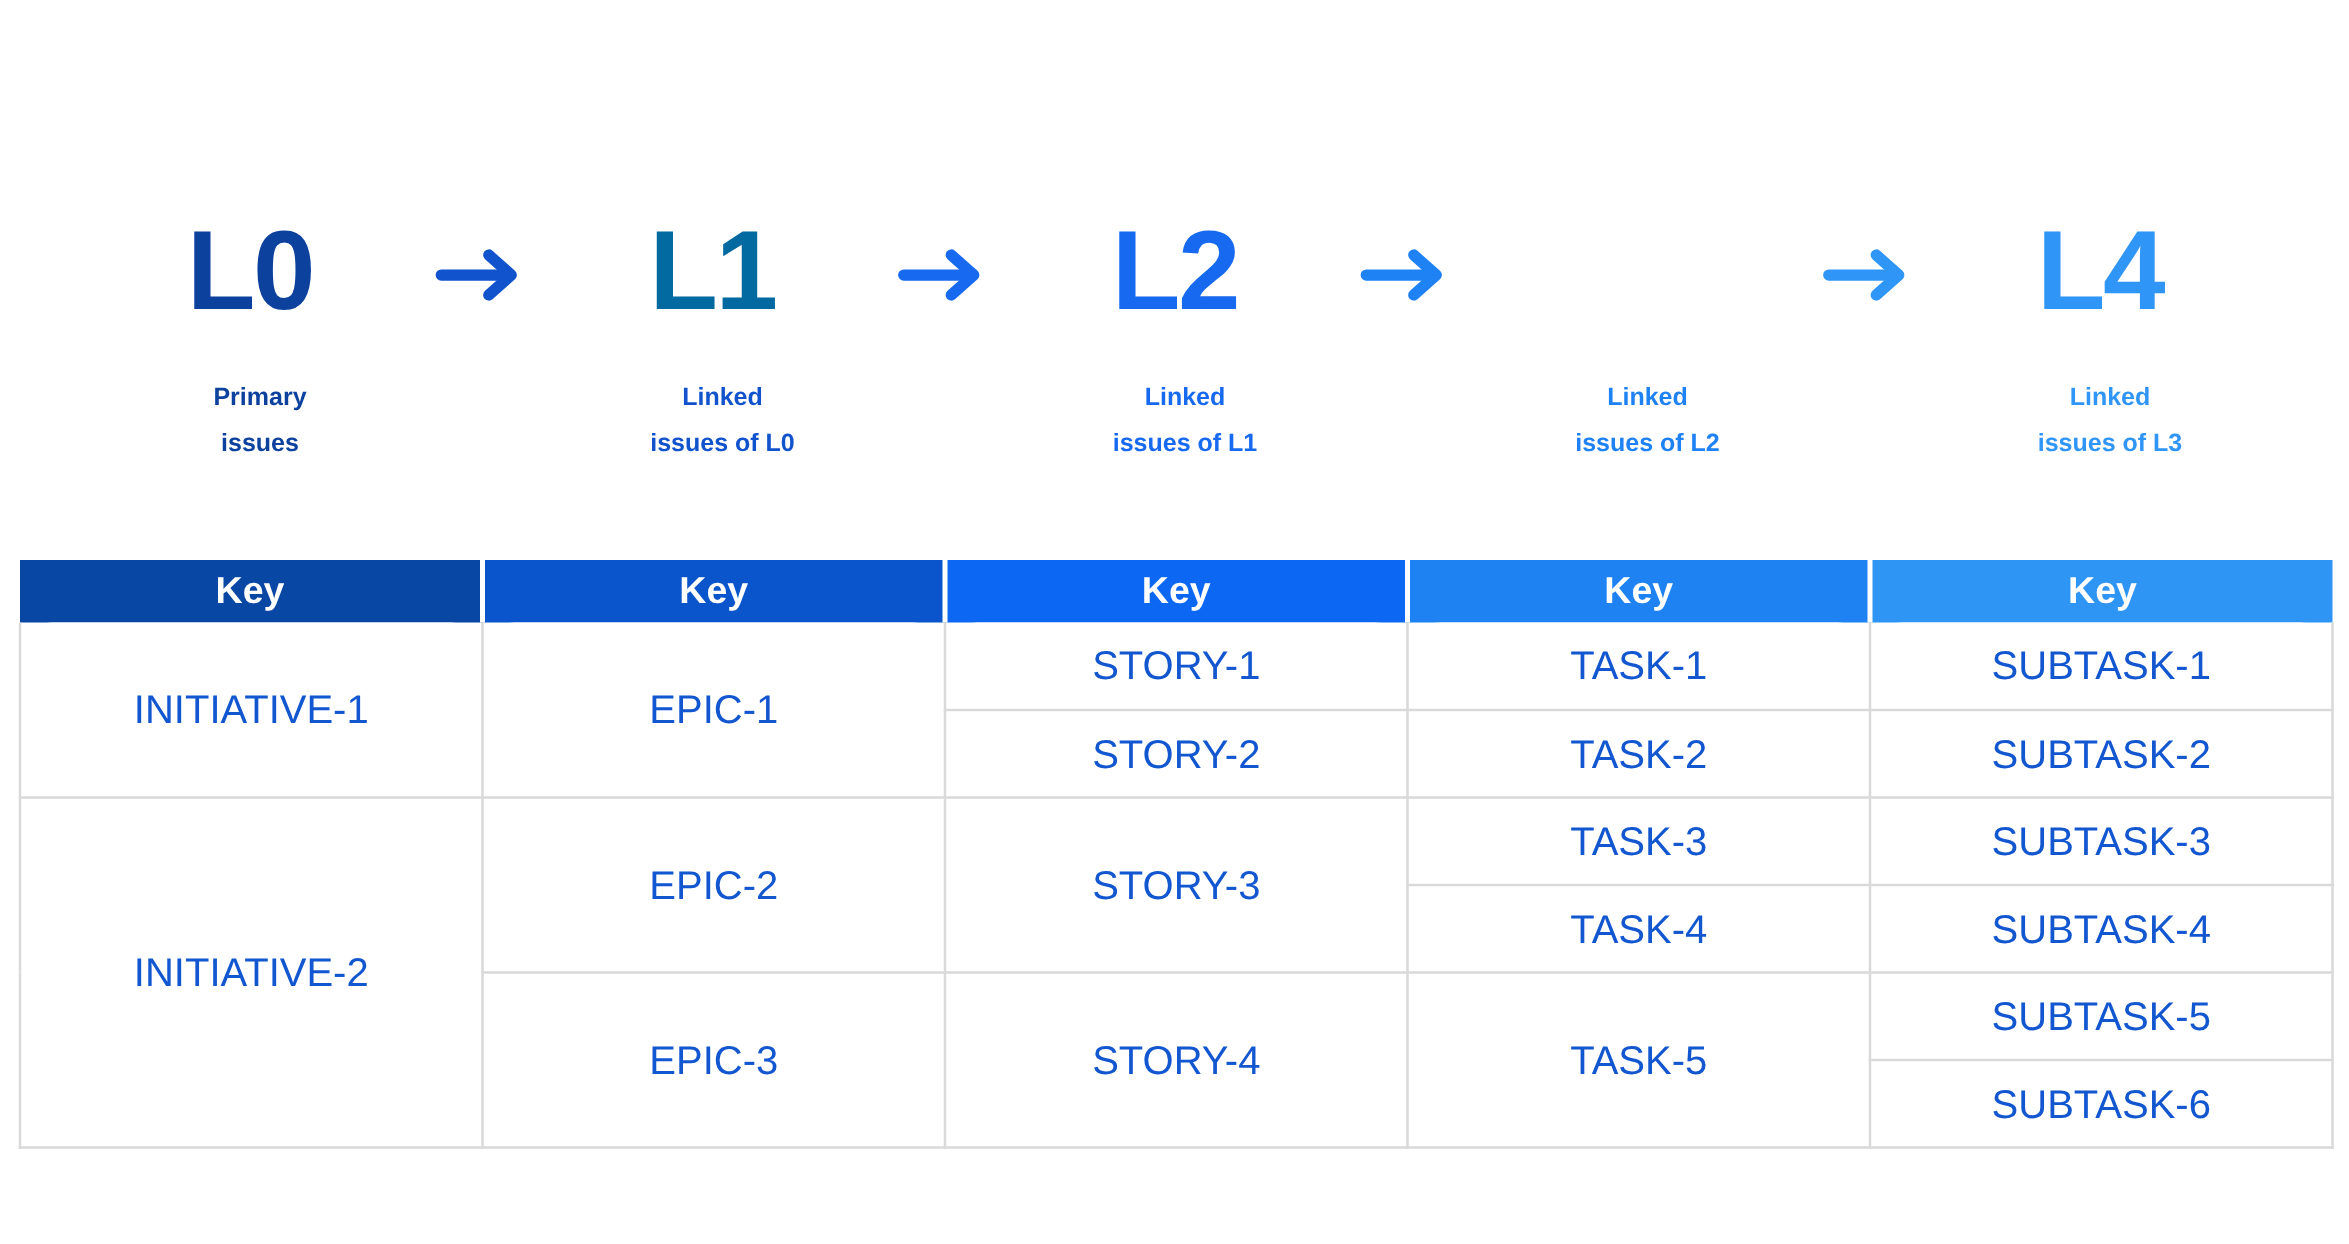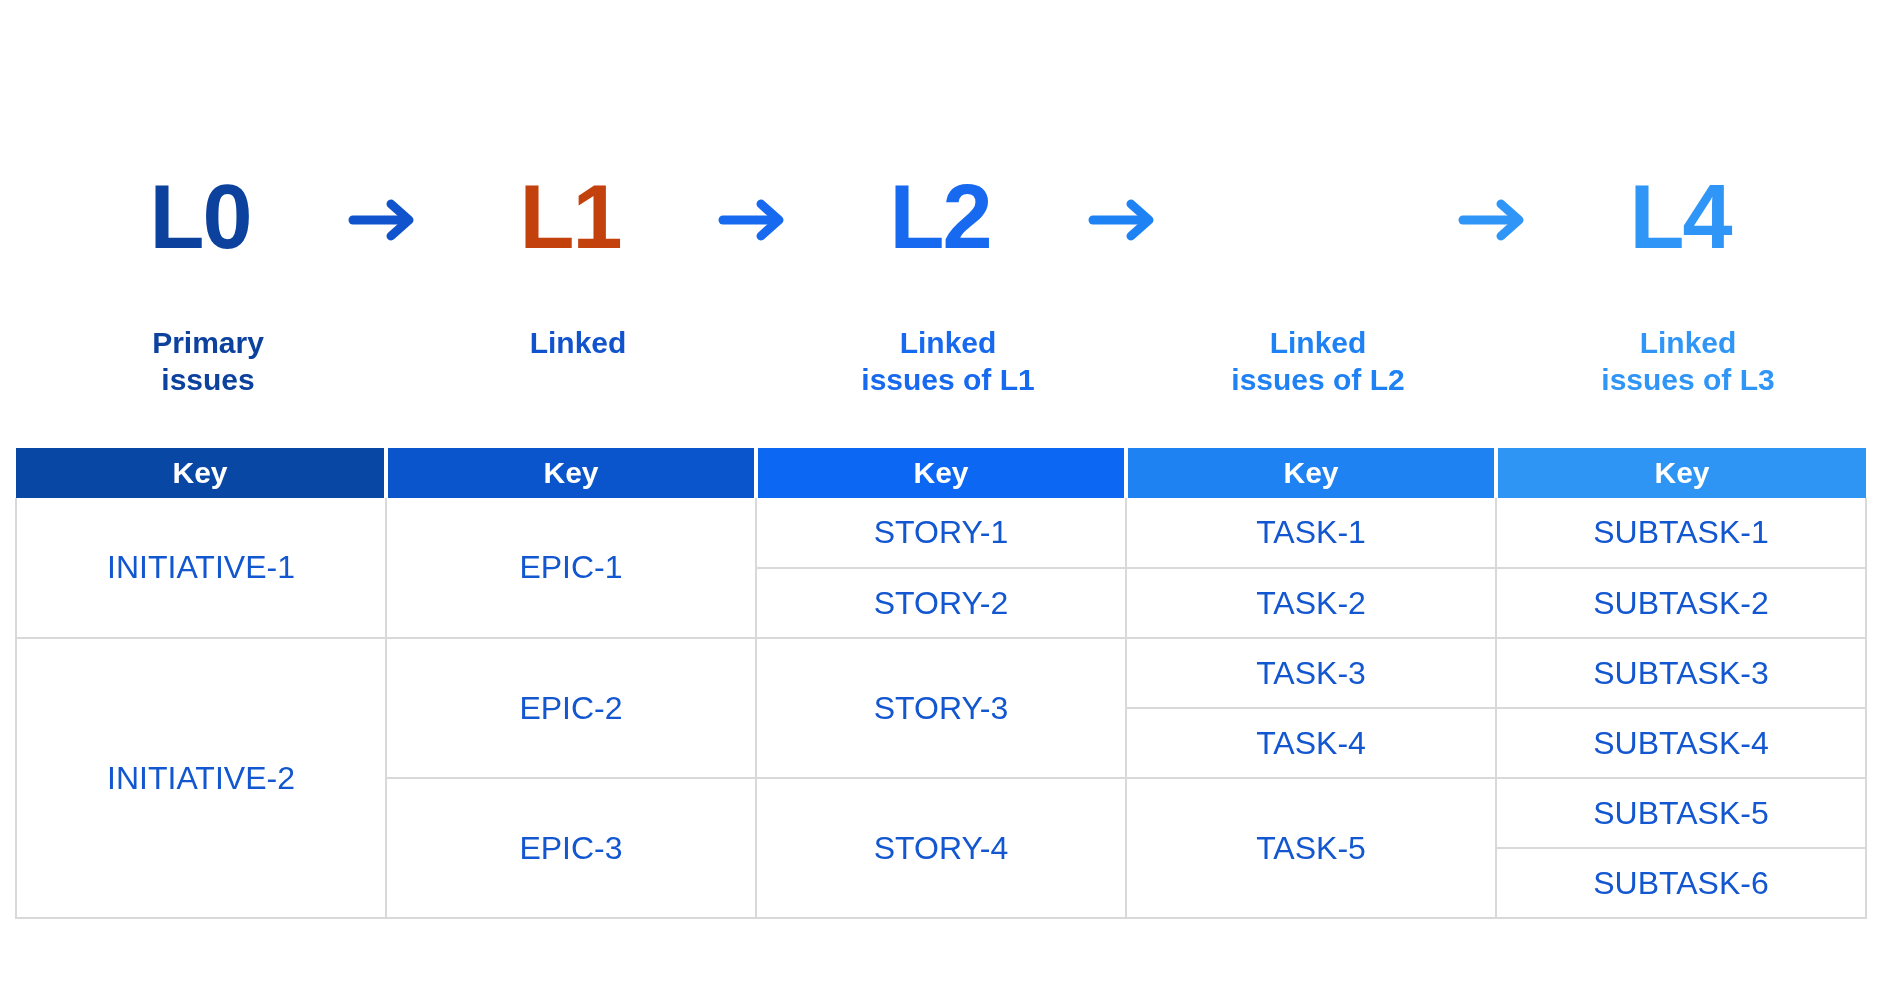--- a/index.html
+++ b/index.html
@@ -37,24 +37,23 @@
     top: 172px;
     font-size: 90px;
     font-weight: 800;
     line-height: 1;
     letter-spacing: -2px;
   }
   .level-desc {
     position: absolute;
     left: 16px; right: 0;
     top: 300px;
-    font-size: 30px;
+    font-size: 20px;
     font-weight: 700;
     line-height: 37px;
-    margin-top: 24px;
   }
 
   .arrow {
     position: absolute;
     top: 192px;
     width: 80px;
     height: 56px;
   }
   .arrow.a0 { left: 345px; }
   .arrow.a1 { left: 715px; }
@@ -109,23 +108,24 @@
     </div>
 
     <div class="arrow a0" style="color: rgb(17, 83, 205);">
       <svg viewBox="0 0 80 56">
           <line x1="8" y1="28" x2="62" y2="28"></line>
           <polyline points="46,12 64,28 46,44"></polyline>
         </svg>
     </div>
 
     <div class="level-col c1">
-      <div class="level-label" style="color: #c2410c;">L1</div>
+      <div class="level-label" style="color: #0369a1;">L1</div>
       <div class="level-desc" style="color: rgb(17, 83, 205);">
         <div>Linked</div>
+        <div>issues of L0</div>
       </div>
     </div>
 
     <div class="arrow a1" style="color: rgb(23, 106, 240);">
       <svg viewBox="0 0 80 56">
           <line x1="8" y1="28" x2="62" y2="28"></line>
           <polyline points="46,12 64,28 46,44"></polyline>
         </svg>
     </div>
 

